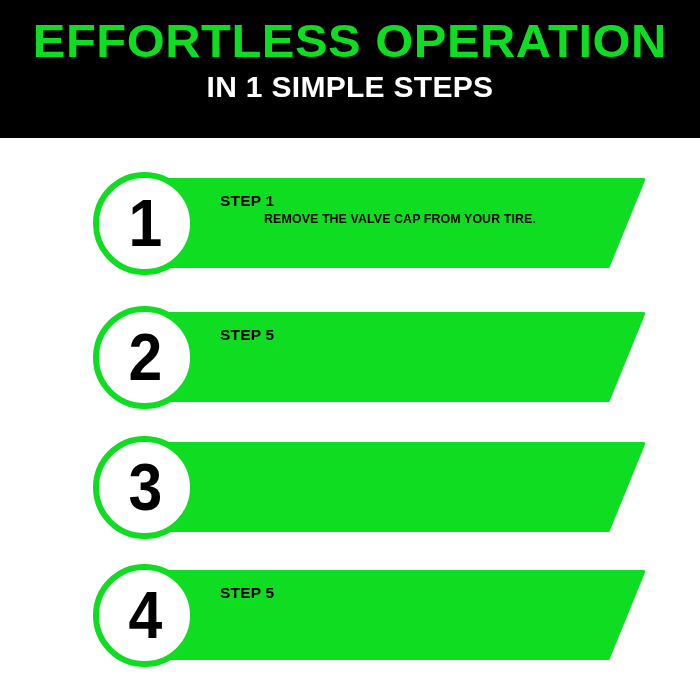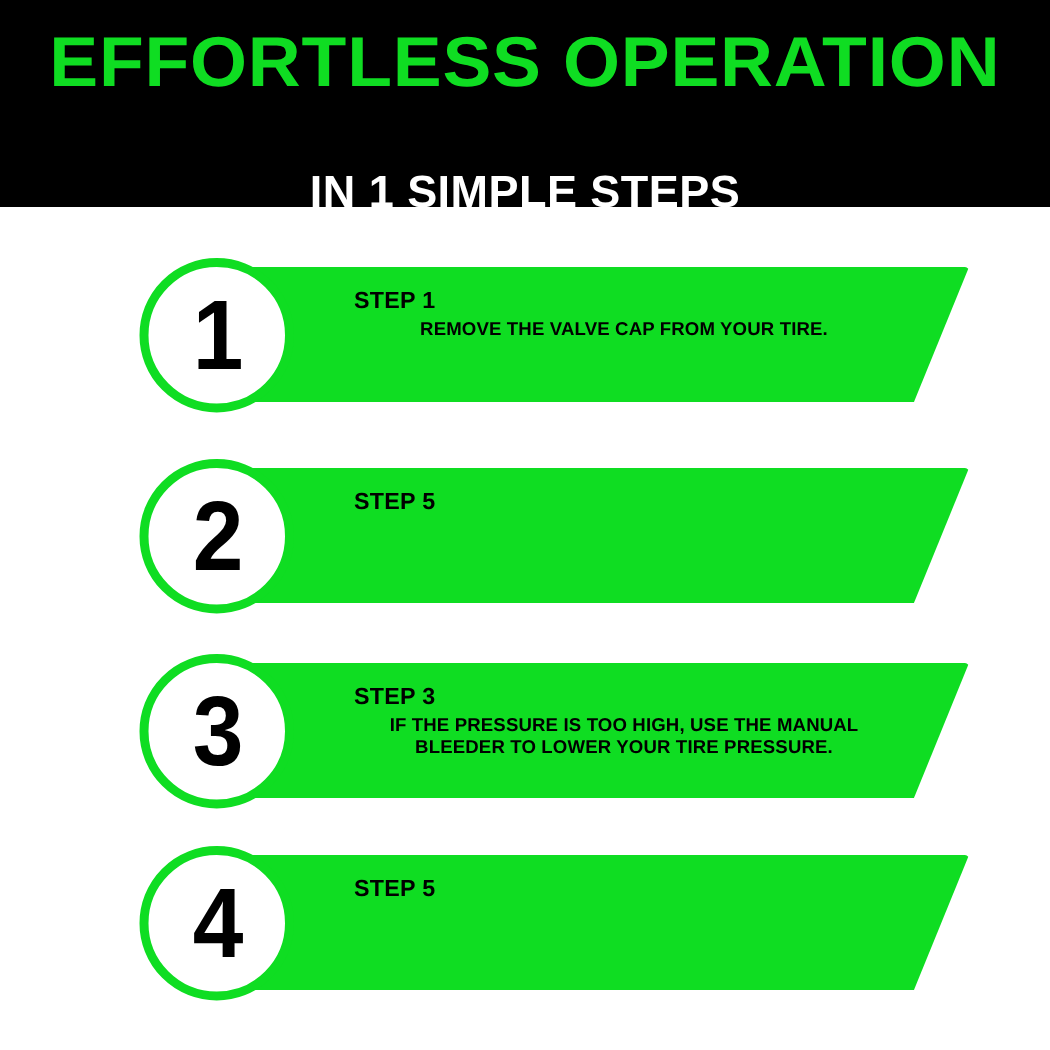--- a/index.html
+++ b/index.html
@@ -28,21 +28,20 @@
     top: 0;
     width: 700px;
     height: 138px;
     background: #000000;
     display: flex;
     flex-direction: column;
     align-items: center;
     justify-content: flex-start;
     box-sizing: border-box;
     padding-top: 16px;
-    gap: 42px;
   }
 
   #header-title {
     color: #0FDD22;
     font-family: "Liberation Sans", sans-serif;
     font-size: 47px;
     font-weight: bold;
     letter-spacing: 0.5px;
     line-height: 50px;
     text-align: center;
@@ -114,21 +113,21 @@
     font-size: 66px;
     font-weight: bold;
     line-height: 66px;
     letter-spacing: -1px;
     transform: scaleX(0.92) translateY(-1px);
     transform-origin: center center;
   }
 
   .step-text {
     position: absolute;
-    left: 236px;
+    left: 220px;
     top: 54px;
     width: 360px;
   }
 
   .step-label {
     color: #000000;
     font-family: "Liberation Sans", sans-serif;
     font-size: 15.5px;
     font-weight: bold;
     letter-spacing: 0.2px;
@@ -185,25 +184,20 @@
       <div class="step-text">
         <p class="step-label">STEP 5</p>
       </div>
     </div>
 
     <div class="step-row" id="row-2">
       <div class="step-banner"></div>
       <div class="step-circle">
         <span class="step-number">3</span>
       </div>
-      <div class="step-text">
-        <p class="step-label">STEP 3</p>
-        <p class="step-desc">IF THE PRESSURE IS TOO HIGH, USE THE MANUAL
-BLEEDER TO LOWER YOUR TIRE PRESSURE.</p>
-      </div>
     </div>
 
     <div class="step-row" id="row-3">
       <div class="step-banner"></div>
       <div class="step-circle">
         <span class="step-number">4</span>
       </div>
       <div class="step-text">
         <p class="step-label">STEP 5</p>
       </div>

